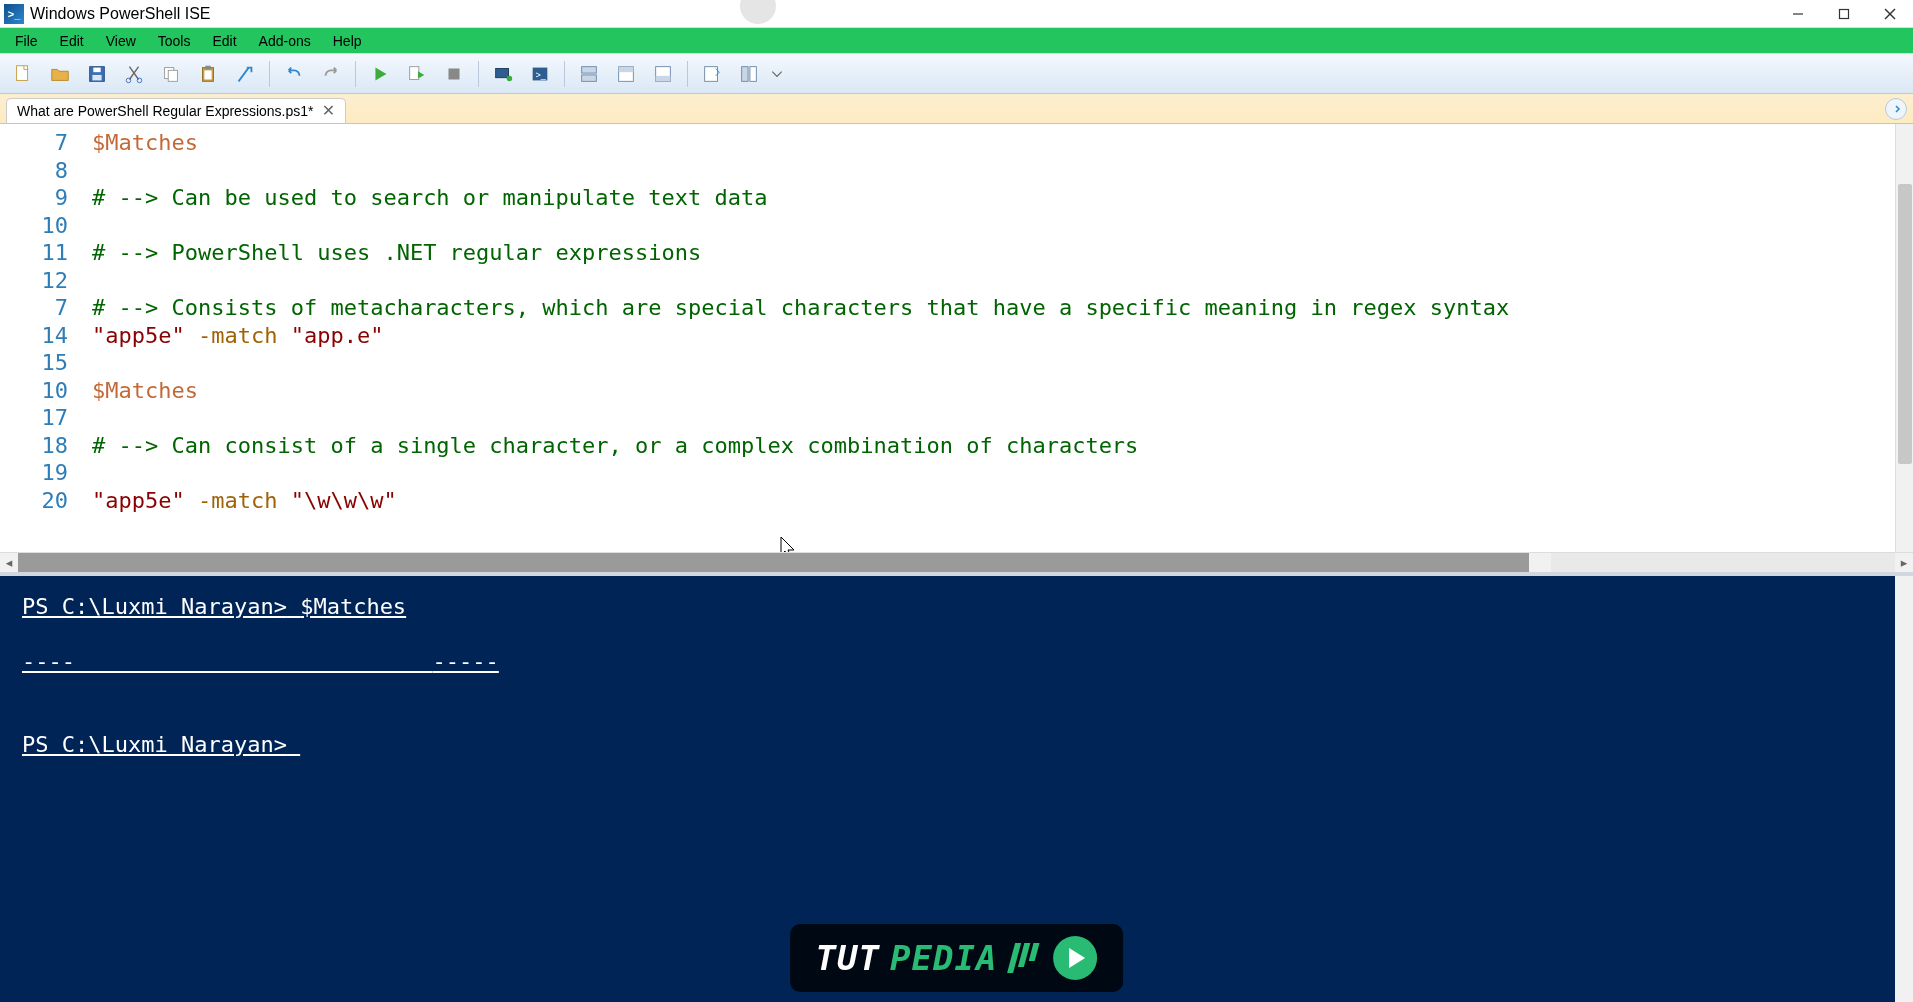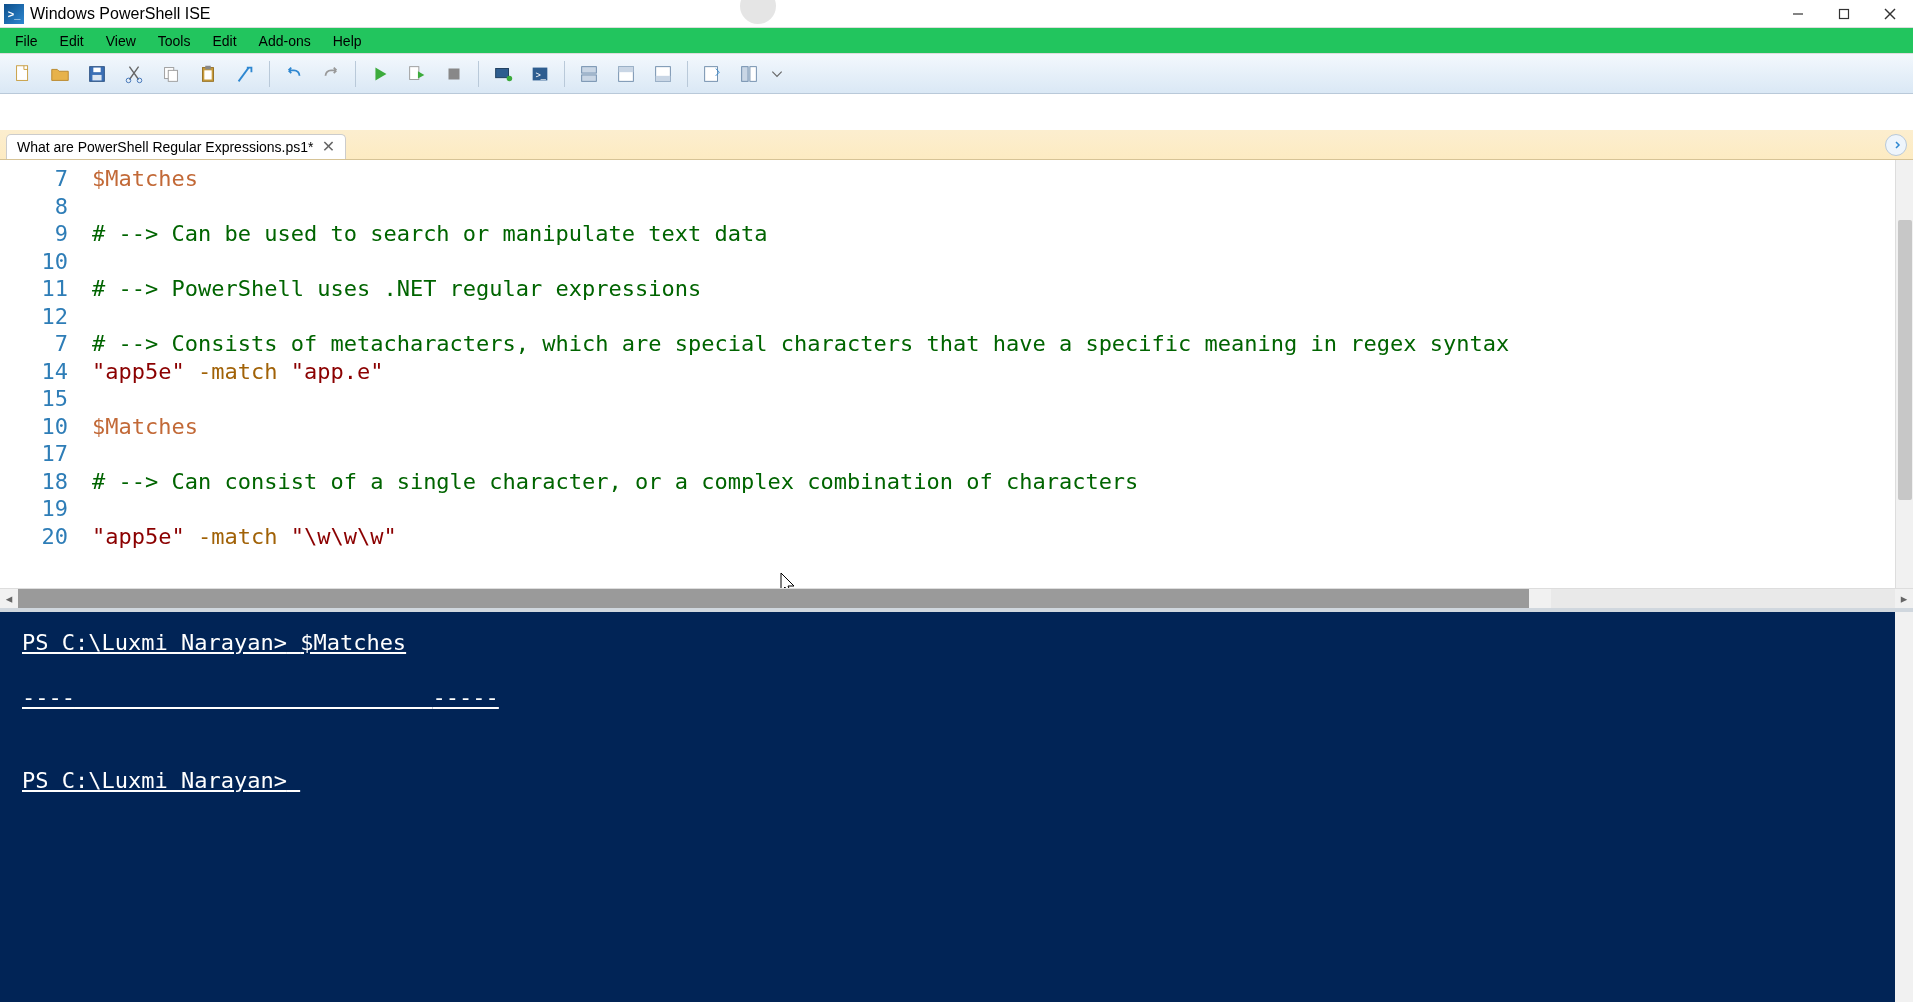--- a/index.html
+++ b/index.html
@@ -70,21 +70,20 @@
 }
 .tool-btn svg { width: 22px; height: 22px; }
 .tool-sep { width: 1px; height: 26px; background: #b9c9d9; margin: 0 4px; }
 .tabbar {
   height: 30px;
   background: linear-gradient(#fceecf,#fdebc2);
   border-bottom: 1px solid #d6c396;
   display: flex; align-items: flex-end;
   padding: 0 6px;
   position: relative;
-  margin-top: 36px;
 }
 .tab {
   background: #fff;
   border: 1px solid #ccc;
   border-bottom: none;
   border-radius: 5px 5px 0 0;
   padding: 4px 10px;
   display: flex; align-items: center; gap: 8px;
   font-size: 14px;
   color: #000;
@@ -416,13 +415,23 @@
 <div class="console">
   <div class="row"><span>PS C:\Luxmi Narayan&gt;</span> <span>$Matches</span></div>
   <div class="row"></div>
   <div class="row"><span>----</span><span>                           </span><span>-----</span></div>
   <div class="row"></div>
   <div class="row"></div>
   <div class="row"><span>PS C:\Luxmi Narayan&gt;</span> </div>
 
   <div class="console-vscroll"></div>
 
+  <div class="watermark">
+    <span class="wm-tut">TUT</span>
+    <span class="wm-pedia">PEDIA</span>
+    <div class="wm-lines">
+        <span></span>
+        <span></span>
+        <span></span>
+      </div>
+    <div class="wm-play"></div>
+  </div>
 </div>
 
 </body></html>

